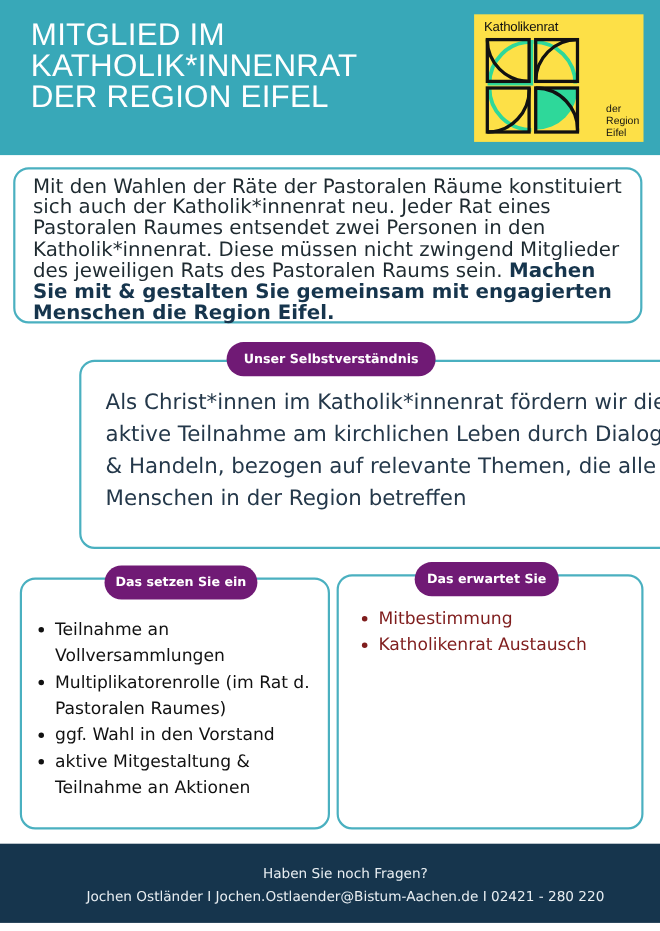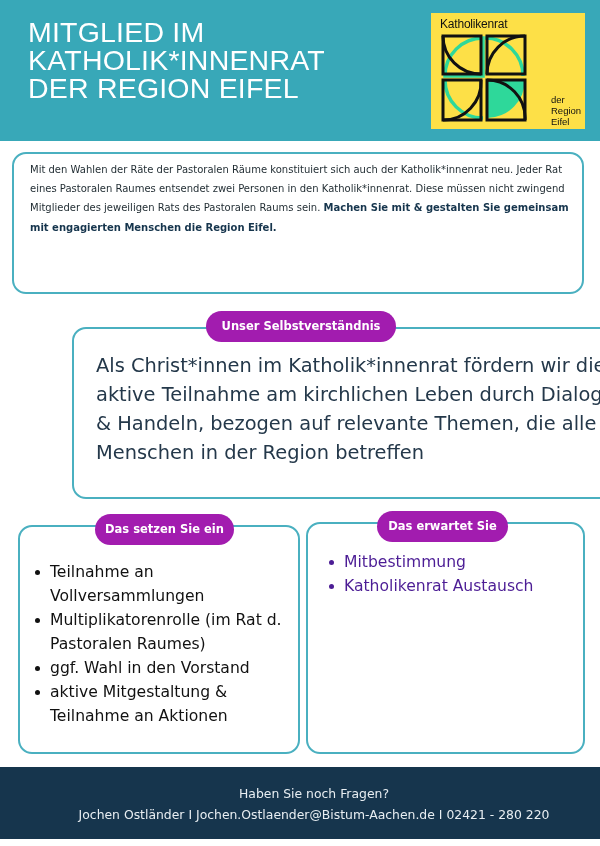--- a/index.html
+++ b/index.html
@@ -32,41 +32,41 @@
     font-family: "Liberation Sans", sans-serif; font-size: 9.5px; line-height: 11px; color: #111;
   }
   .logo-sub span { display: block; margin-left: 24px; }
 
   .box {
     position: absolute; border: 2.5px solid #4ab0c0; border-radius: 14px; background: #fff;
   }
   .intro {
     left: 12px; top: 152px; width: 572px; height: 142px;
     padding: 6px 10px 0 16px;
-    font-size: 10px; line-height: 19.2px; color: #1e2a30;
+    font-size: 18px; line-height: 19.2px; color: #1e2a30;
   }
   .intro b { font-weight: bold; color: #16354d; }
 
   .pill {
-    position: absolute; background: #a21caf; color: #ffffff; border-radius: 16px;
+    position: absolute; background: #701a75; color: #ffffff; border-radius: 16px;
     font-family: "DejaVu Sans", sans-serif; font-weight: bold; font-size: 11.5px;
     height: 31px; line-height: 31px; text-align: center; white-space: nowrap;
   }
 
   .mission {
     left: 72px; top: 327px; width: 560px; height: 172px;
     padding: 22px 8px 0 22px;
     font-size: 19.4px; line-height: 29px; color: #24384a;
   }
 
   .col {
     padding: 0; font-size: 15.6px; line-height: 24px;
   }
   .col-left  { left: 18px; top: 525px; width: 282px; height: 229px; color: #111; }
-  .col-right { left: 306px; top: 522px; width: 279px; height: 232px; color: #4c1d95; }
+  .col-right { left: 306px; top: 522px; width: 279px; height: 232px; color: #7f1d1d; }
   .col ul { list-style: none; position: absolute; }
   .col-left ul { left: 12px; top: 33px; width: 266px; }
   .col-right ul { left: 18px; top: 26px; width: 256px; }
   .col li { position: relative; padding-left: 18px; }
   .col li::before {
     content: ""; position: absolute; left: 3px; top: 10px; width: 5px; height: 5px;
     border-radius: 50%; background: currentColor;
   }
 
   .footer {

